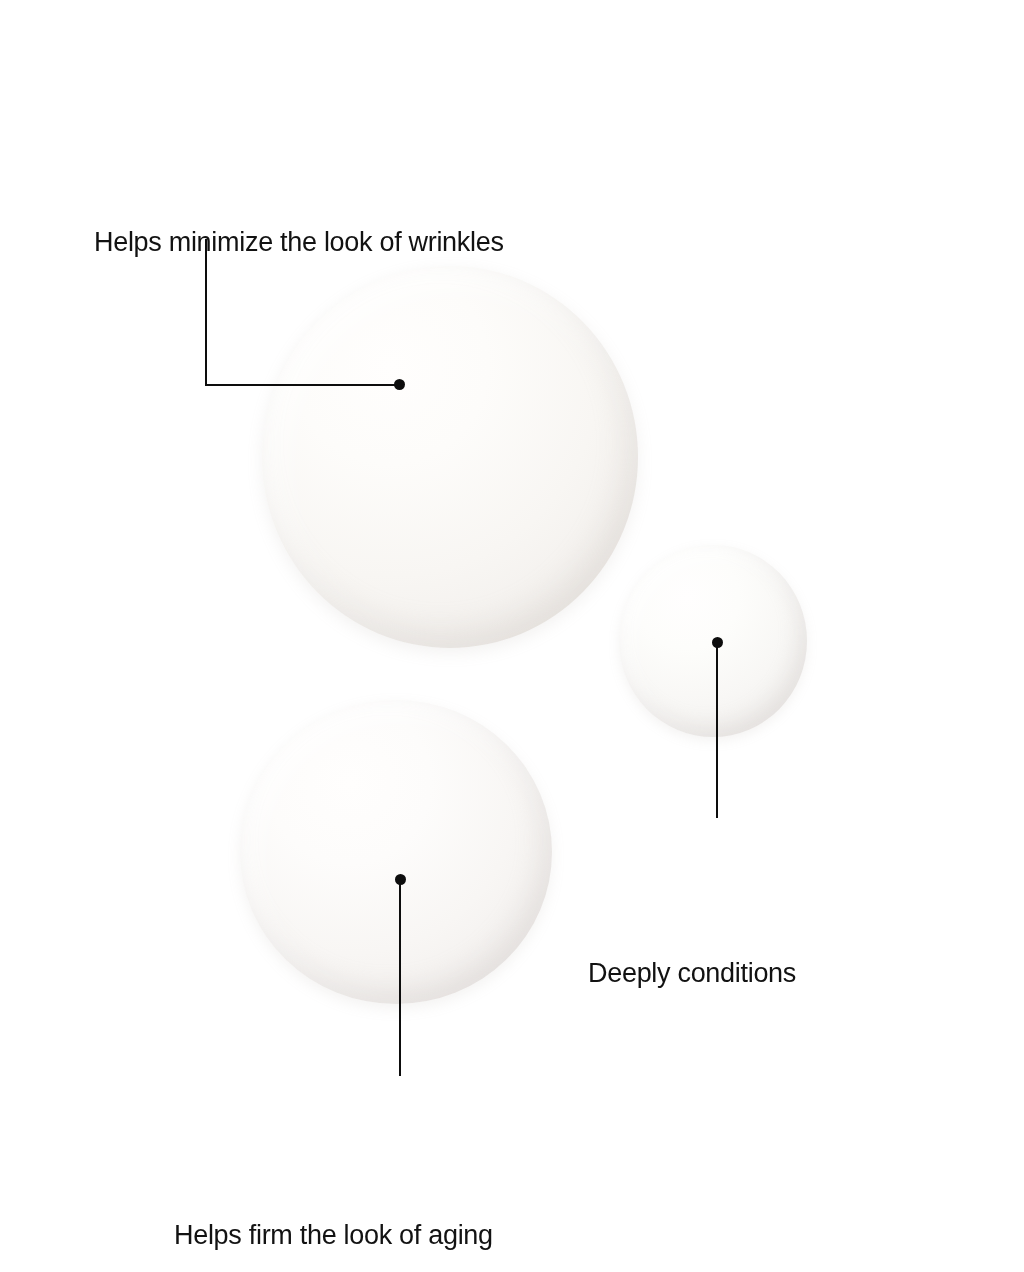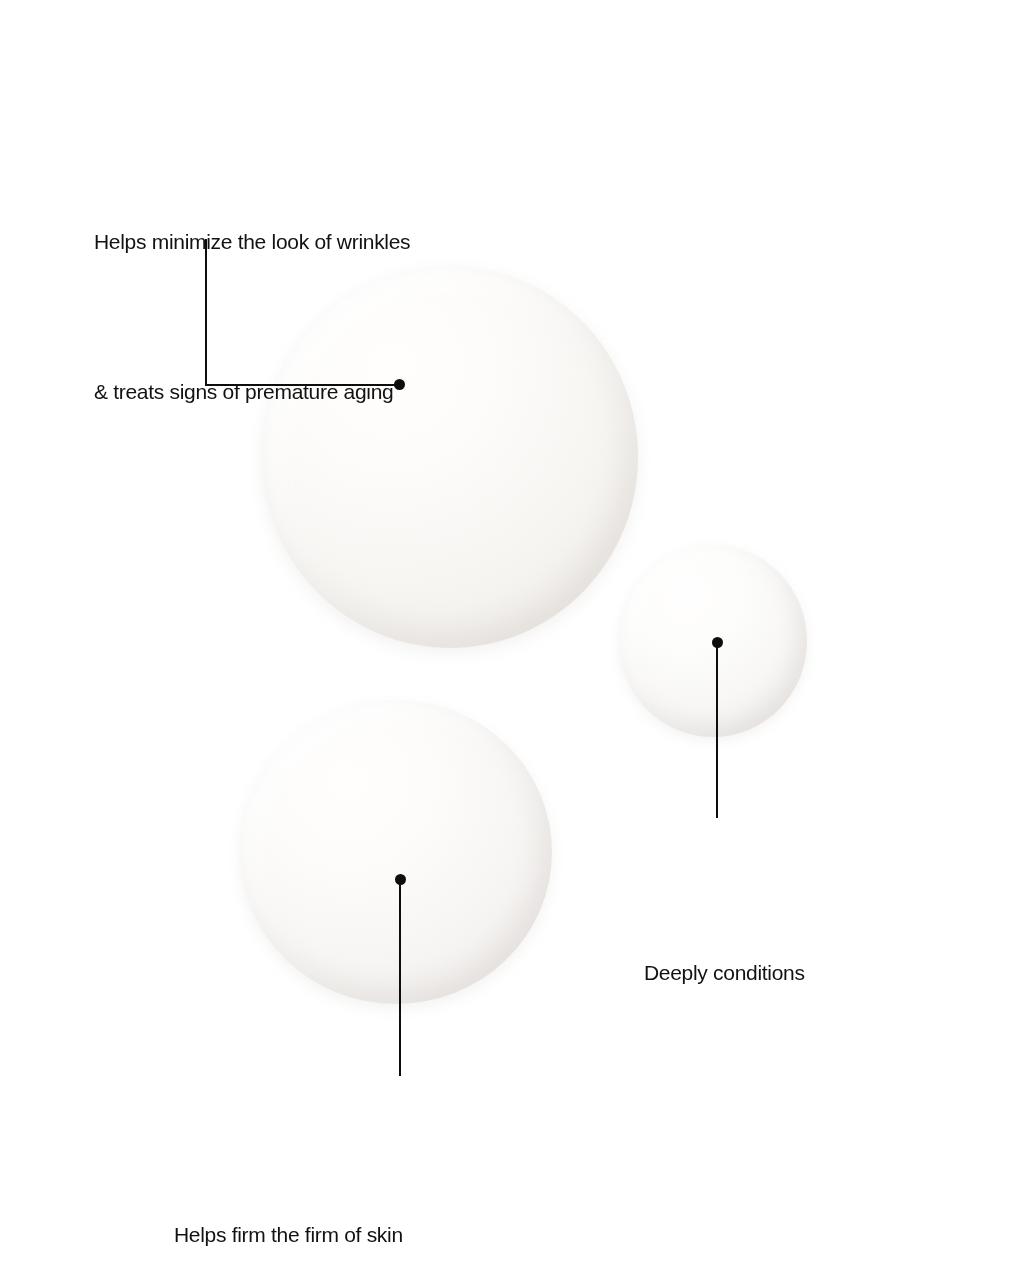--- a/index.html
+++ b/index.html
@@ -16,36 +16,36 @@
     height: 1272px;
     background: #ffffff;
     overflow: hidden;
   }
 
   
   .callout {
     position: absolute;
     color: #121212;
     font-family: "Liberation Sans", sans-serif;
-    font-size: 21px;
+    font-size: 27px;
     line-height: 50px;
     font-weight: 400;
     letter-spacing: -0.3px;
     white-space: pre;
   }
   .callout .ln {
     display: block;
   }
 
   #callout-wrinkles {
     left: 94px;
     top: 117px;
   }
   #callout-conditions {
-    left: 644px;
+    left: 588px;
     top: 848px;
   }
   #callout-firm {
     left: 174px;
     top: 1110px;
   }
 
   
   .dollop {
     position: absolute;
@@ -135,24 +135,23 @@
   <div class="leader-dot" id="leader-dot-wrinkles"></div>
 
   <div class="leader-dot" id="leader-dot-conditions"></div>
   <div class="leader-line v" id="leader-conditions-v"></div>
 
   <div class="leader-dot" id="leader-dot-firm"></div>
   <div class="leader-line v" id="leader-firm-v"></div>
 
   <div class="callout" id="callout-wrinkles">
     <span class="ln">Helps minimize the look of wrinkles</span>
-    <span class="ln">&amp; treats signs of premature aging</span>
   </div>
 
   <div class="callout" id="callout-conditions">
     <span class="ln">Deeply conditions</span>
   </div>
 
   <div class="callout" id="callout-firm">
-    <span class="ln">Helps firm the firm of skin</span>
+    <span class="ln">Helps firm the look of aging</span>
   </div>
 
 </div>
 
 </body></html>

